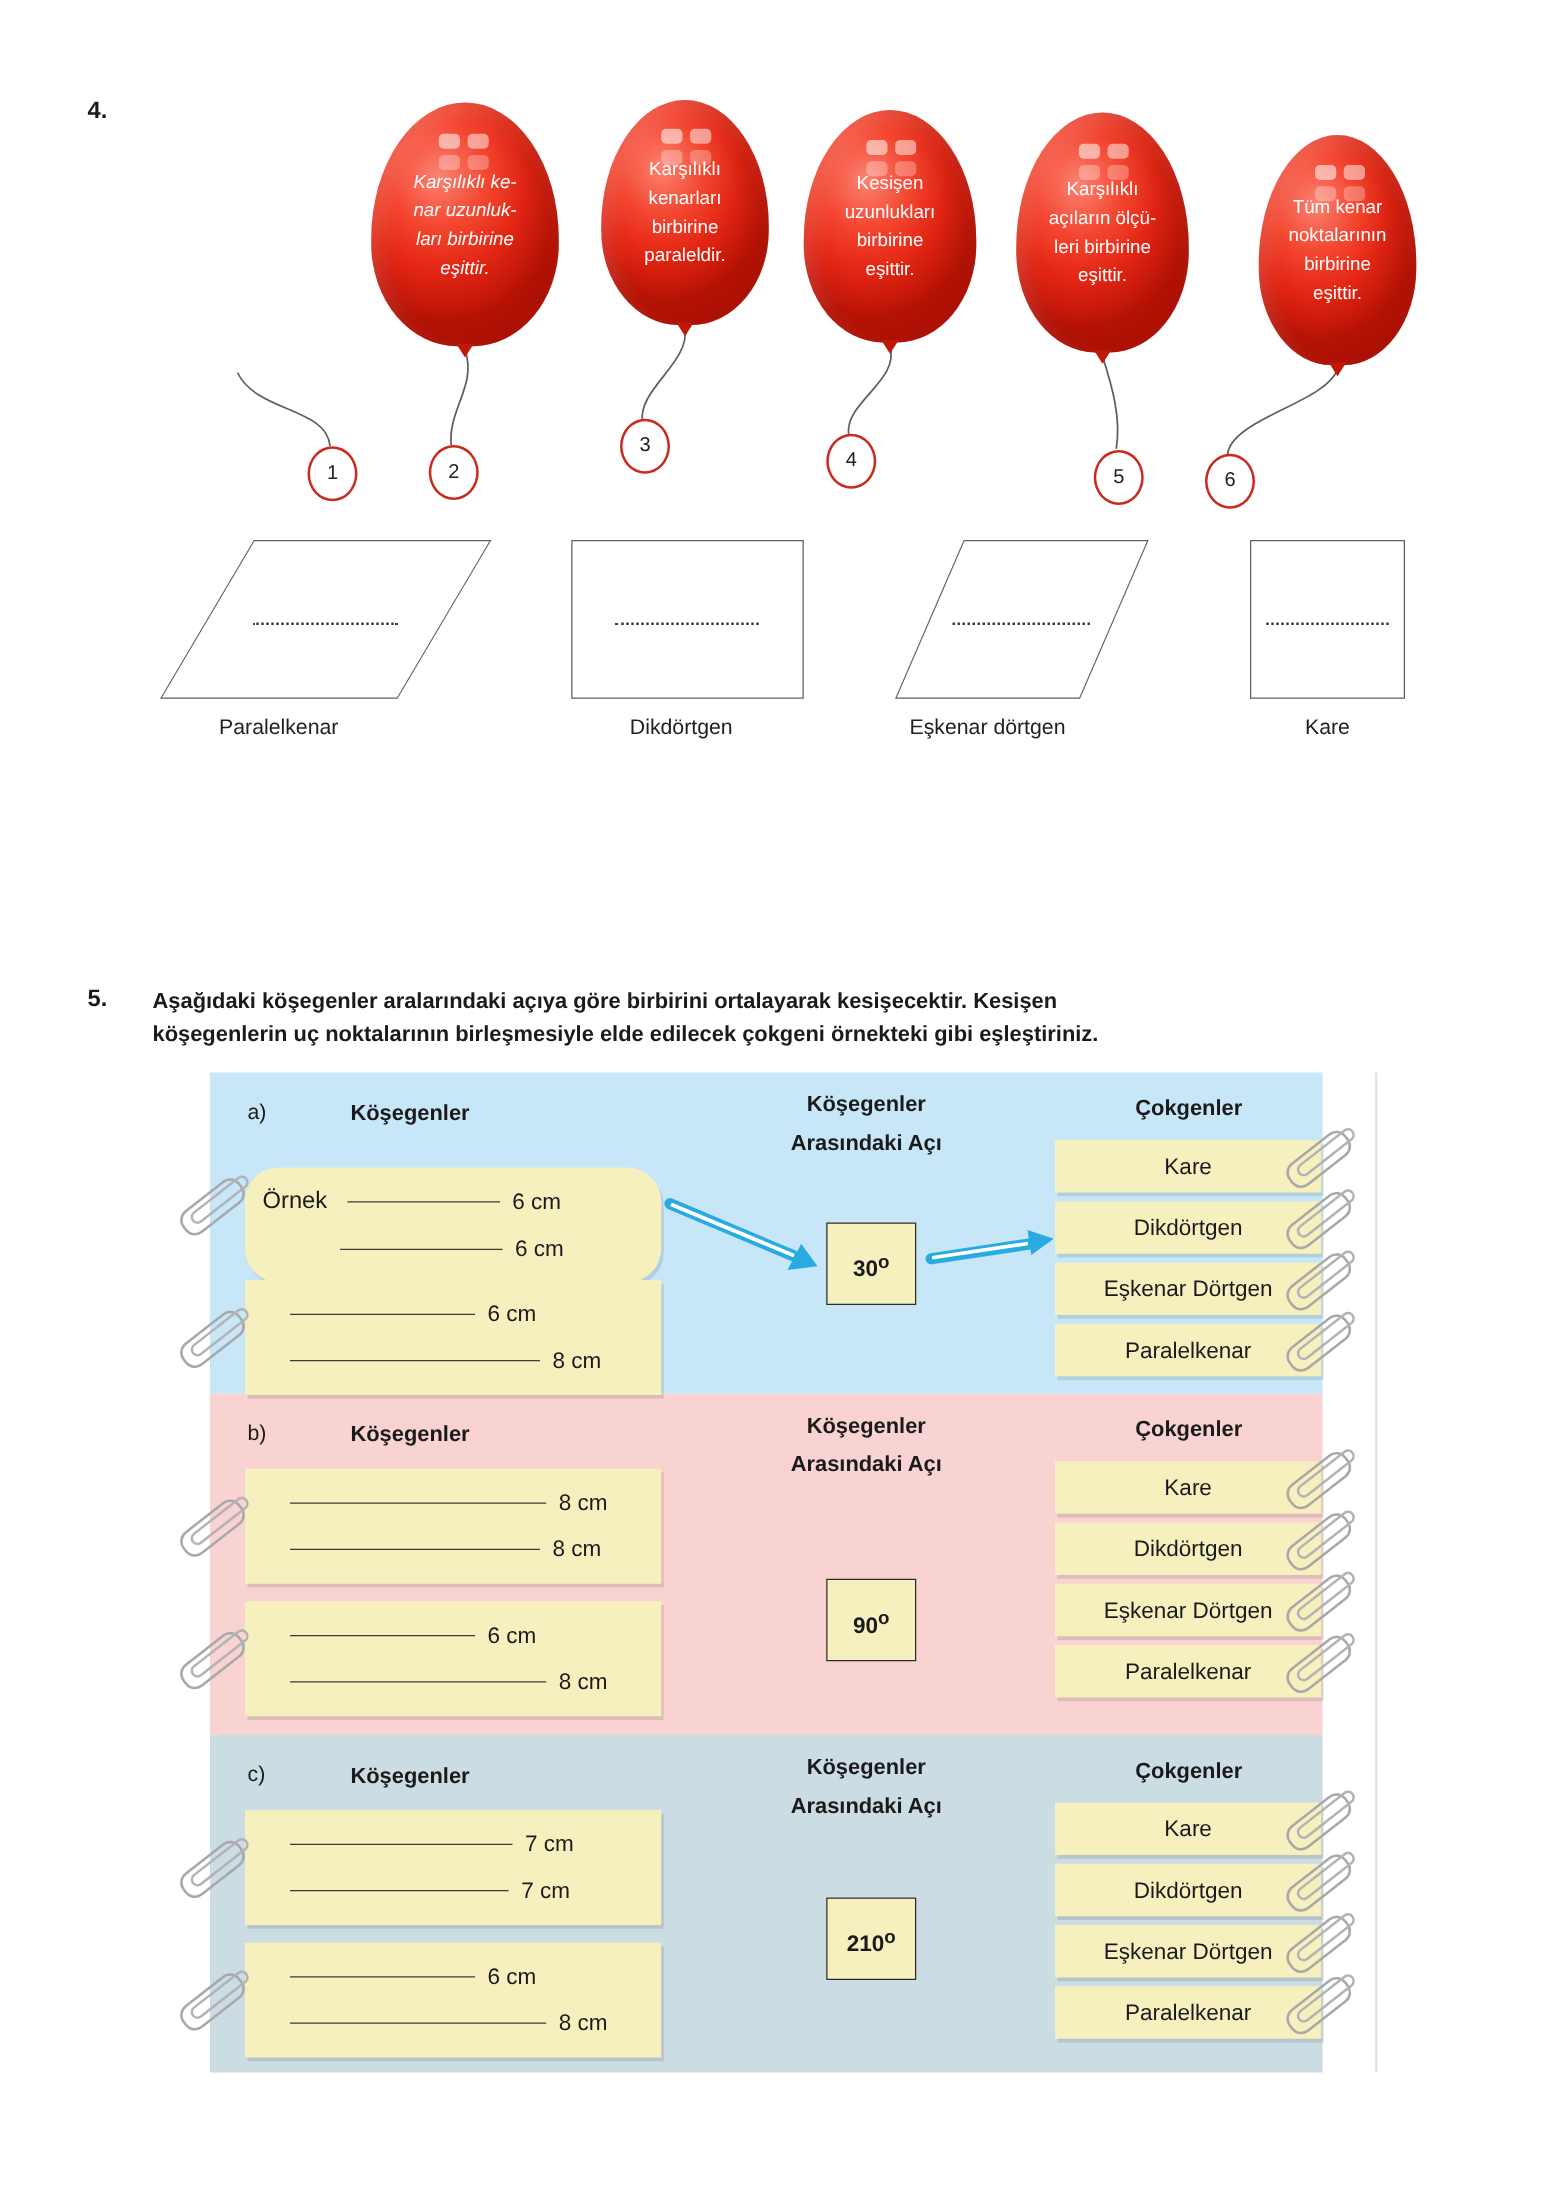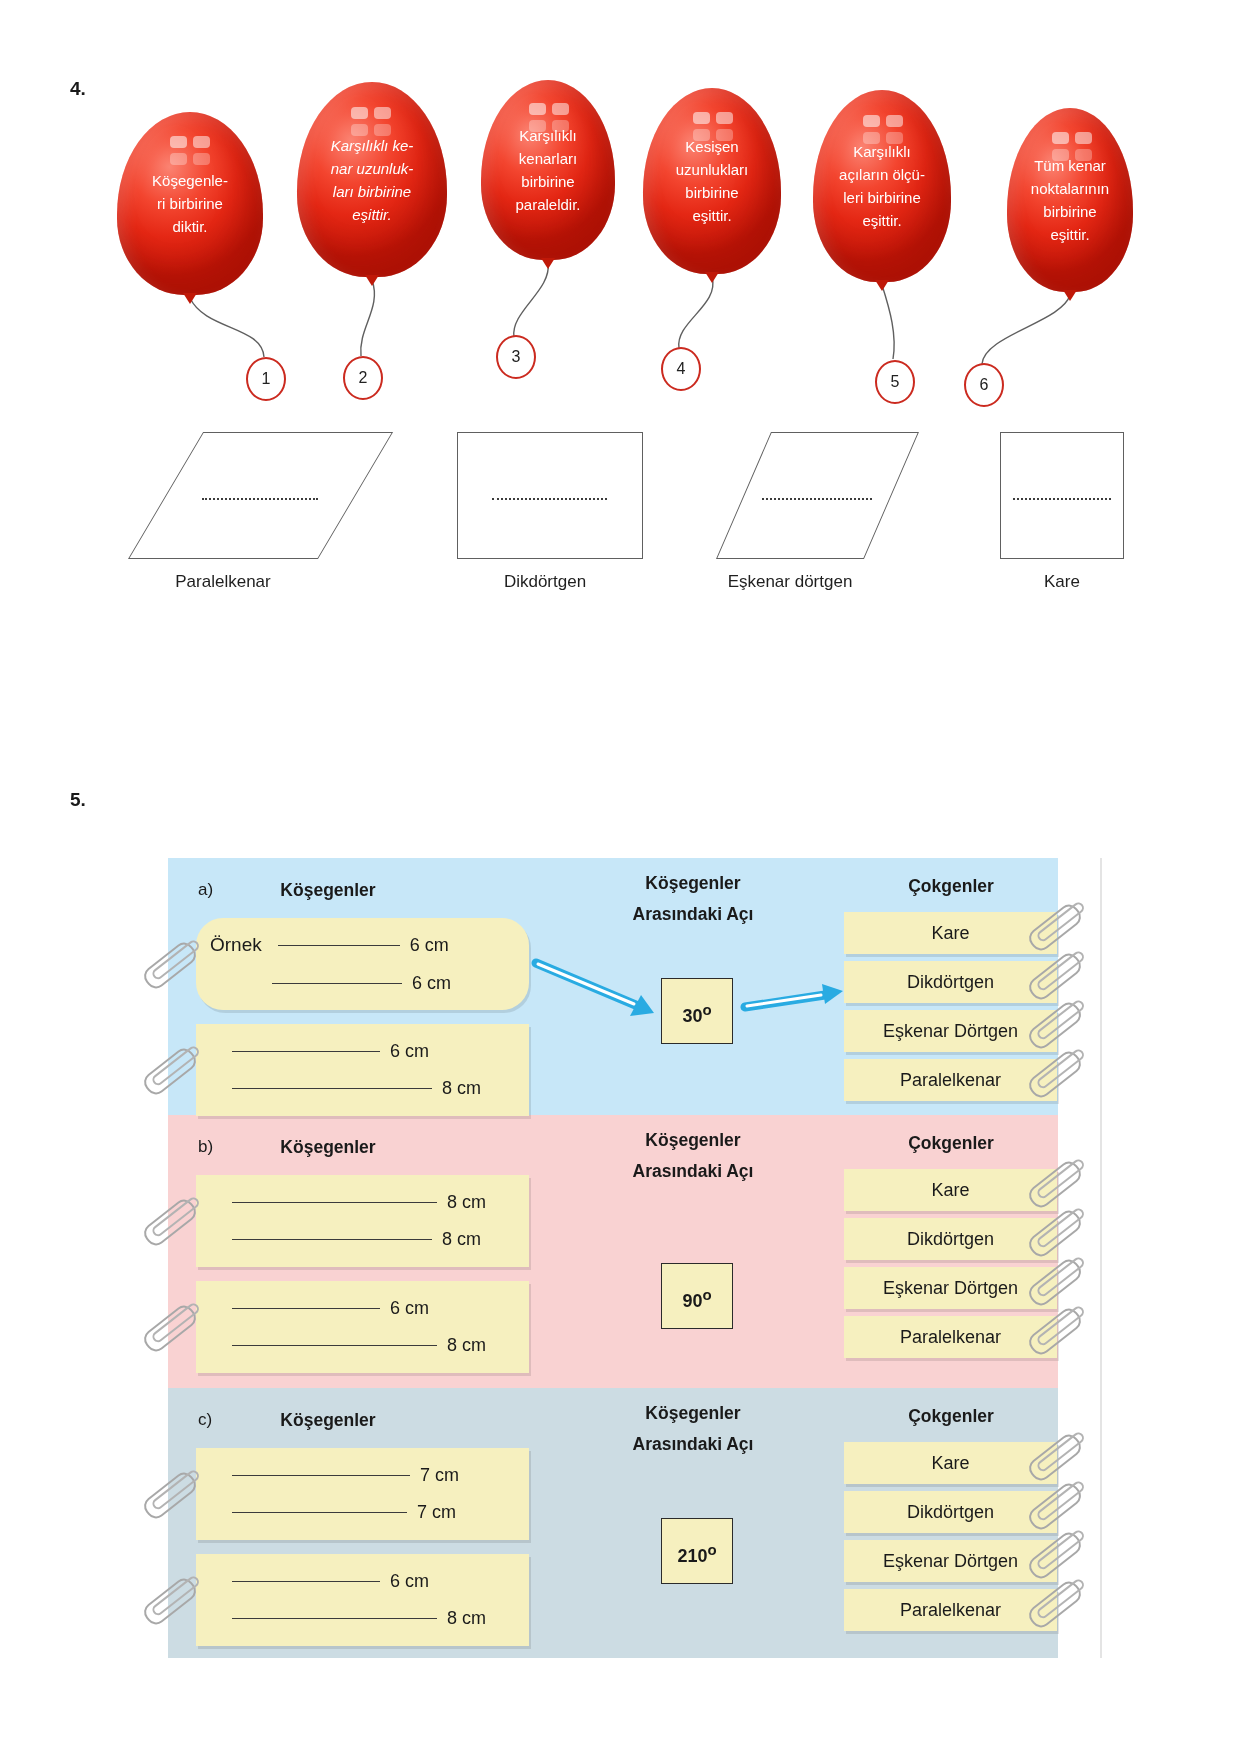--- a/index.html
+++ b/index.html
@@ -70,25 +70,20 @@
       <path d="M548,263 C552,290 510,312 514,337"></path>
       <path d="M712,277 C720,305 675,322 679,348"></path>
       <path d="M882,285 C890,310 897,335 893,359"></path>
       <path d="M1070,295 C1062,322 984,335 982,364"></path>
     </g>
     <rect x="1100" y="858" width="2" height="800" fill="#e4e4e4"></rect>
   </svg>
 
   <div class="qnum" style="left:70px;top:78px;">4.</div>
 
-  <div class="balloon" style="left:117px;top:112px;width:146px;height:183px;">
-    <span class="balloon-text">Köşegenle-
-ri birbirine
-diktir.</span>
-  </div>
   <div class="balloon" style="left:297px;top:82px;width:150px;height:195px;font-style:italic;">
     <span class="balloon-text">Karşılıklı ke-
 nar uzunluk-
 ları birbirine
 eşittir.</span>
   </div>
   <div class="balloon" style="left:481px;top:80px;width:134px;height:180px;">
     <span class="balloon-text">Karşılıklı
 kenarları
 birbirine
@@ -131,33 +126,35 @@
   <div class="shape-outline skew" style="left:716px;top:432px;width:148px;height:127px;transform:skewX(-23.4deg);"></div>
   <div class="blank" style="left:762px;top:498px;width:110px;"></div>
   <div class="shape-label" style="left:690px;top:572px;">Eşkenar dörtgen</div>
 
   <div class="shape-outline" style="left:1000px;top:432px;width:124px;height:127px;"></div>
   <div class="blank" style="left:1013px;top:498px;width:98px;"></div>
   <div class="shape-label" style="left:962px;top:572px;">Kare</div>
 
 
   <div class="qnum" style="left:70px;top:789px;">5.</div>
+  <div class="instruction" style="left:122px;top:787px;width:1060px;">Aşağıdaki köşegenler aralarındaki açıya göre birbirini ortalayarak kesişecektir. Kesişen
+köşegenlerin uç noktalarının birleşmesiyle elde edilecek çokgeni örnekteki gibi eşleştiriniz.</div>
 
   <div class="panel">
 
     <div class="sec sec-a">
       <div class="sec-label">a)</div>
       <div class="h-diag">Köşegenler</div>
       <div class="h-ang">
         <span>Köşegenler</span><br>
         <span>Arasındaki Açı</span>
       </div>
       <div class="h-poly">Çokgenler</div>
 
-      <div class="dcard" style="top:60px;border-radius:27px;">
+      <div class="dcard" style="top:76px;border-radius:27px;">
         <div class="drow">
           <span class="ex-label">Örnek</span>
           <div class="dline" style="width:122px;"></div>
           <span class="dlen">6 cm</span>
         </div>
         <div class="drow">
           <div class="dline" style="width:130px;margin-left:62px;"></div>
           <span class="dlen">6 cm</span>
         </div>
       </div>

